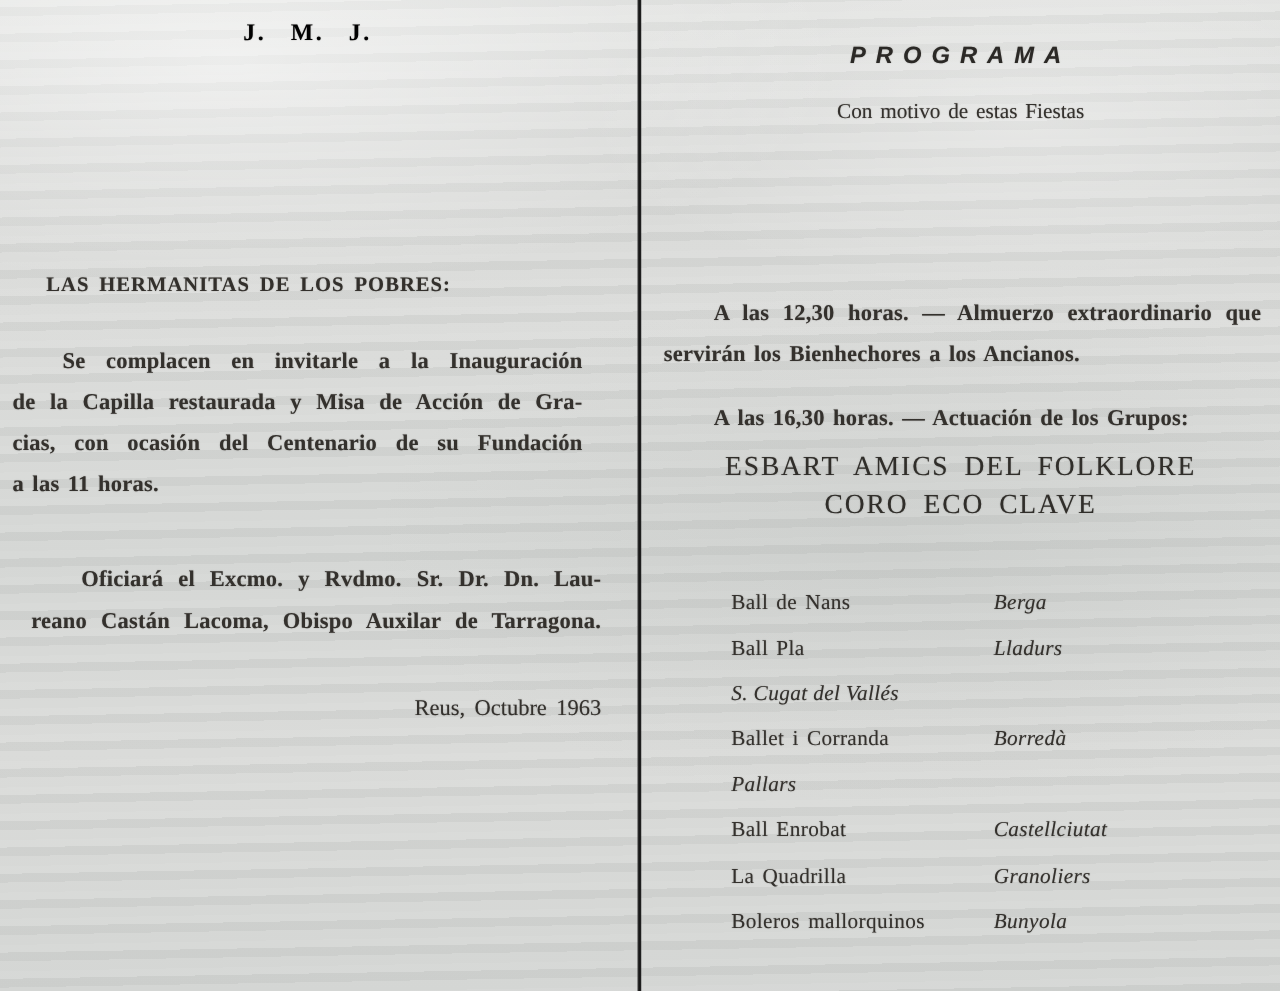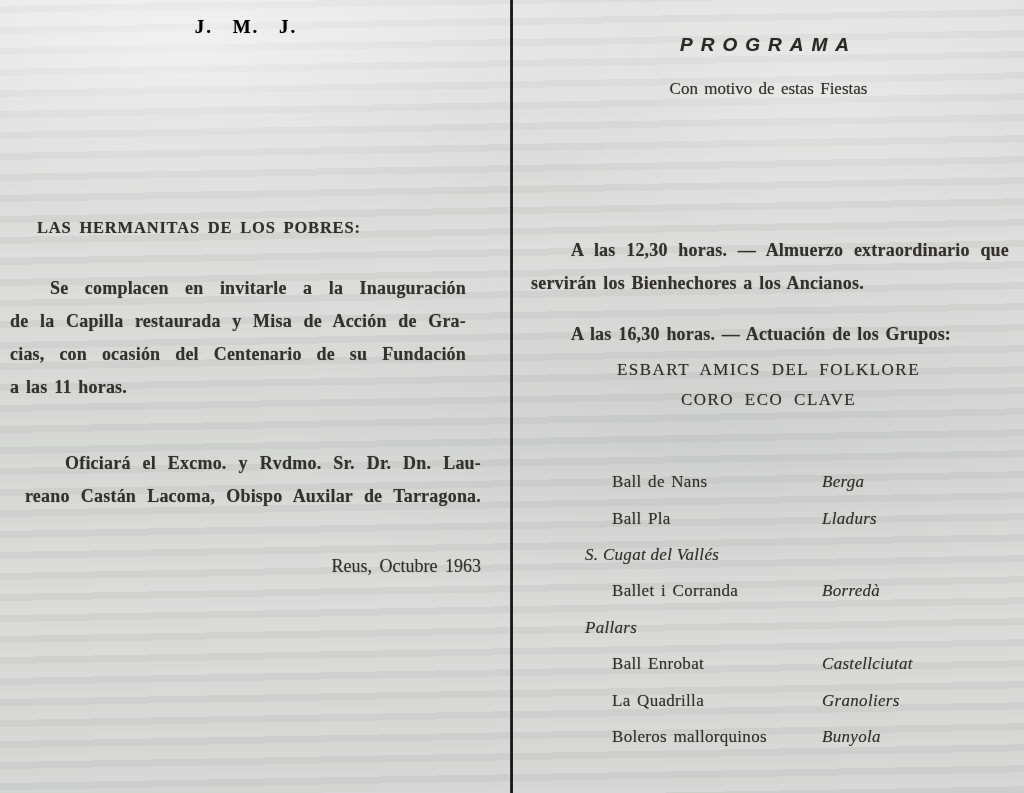--- a/index.html
+++ b/index.html
@@ -99,21 +99,21 @@
     font-size: 17px;
     word-spacing: 2px;
   }
   .sched-1 { left: 18px; top: 234px; width: 478px; }
   .sched-2 { left: 18px; top: 318px; width: 478px; }
   .group-line {
     position: absolute;
     left: 0;
     width: 100%;
     text-align: center;
-    font-size: 17px;
+    font-size: 22px;
     letter-spacing: 1.5px;
     word-spacing: 5px;
     color: #302e2a;
   }
   .group-1 { top: 360px; }
   .group-2 { top: 390px; }
   .perf-list {
     position: absolute;
     left: 72px; top: 464px;
     width: 420px;
@@ -121,21 +121,20 @@
   .perf-row {
     display: flex;
     height: 36.4px;
     align-items: center;
     font-size: 17px;
   }
   .perf-row .dance {
     flex: 0 0 210px;
     letter-spacing: 0.3px;
     word-spacing: 2px;
-    margin-left: 27px;
   }
   .perf-row .origin {
     font-style: italic;
     letter-spacing: 0.3px;
   }
 </style>
 </head>
 <body>
 
 <div class="page left">

